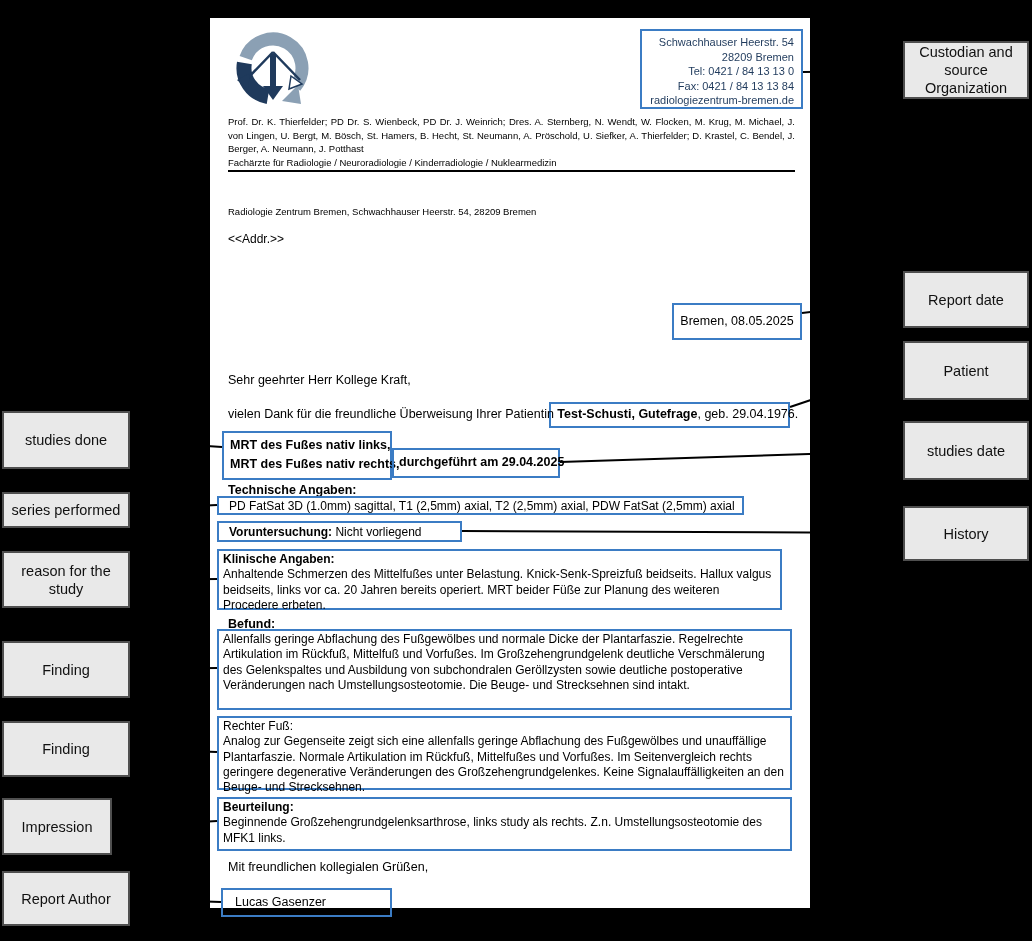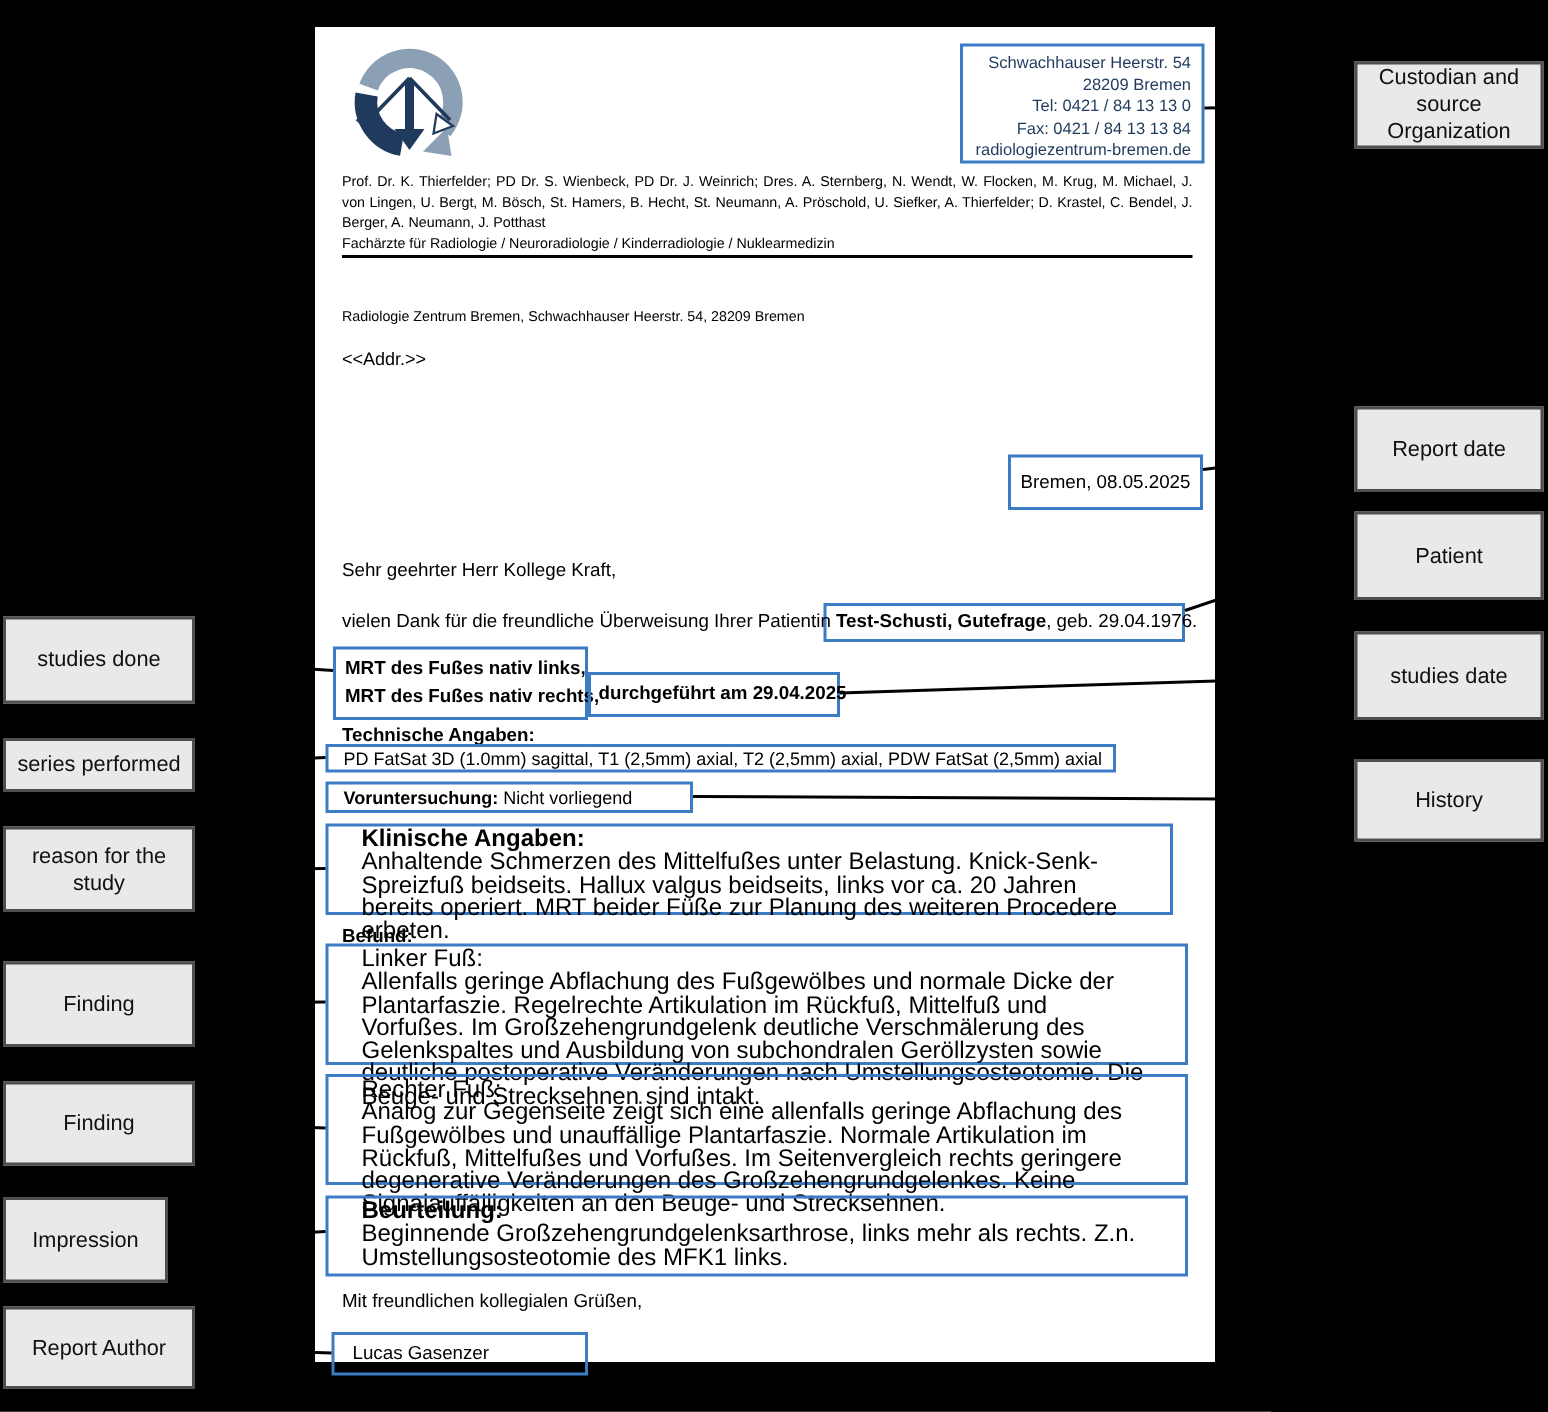--- a/index.html
+++ b/index.html
@@ -15,21 +15,21 @@
        text-align:center;line-height:18px;padding:2px 6px;}
   
   .logo-title{font-size:23px;font-weight:bold;color:#1f3a5c;line-height:24px;letter-spacing:1px;}
   .logo-sub{font-size:19px;color:#8ba0b4;line-height:20px;letter-spacing:1px;}
   .addr{font-size:11px;color:#1f3a5c;text-align:right;line-height:14.6px;padding:4px 7px;}
   .docs{font-size:9.5px;line-height:13.5px;text-align:justify;}
   .docs-spec{font-size:9.5px;line-height:13.5px;}
   .rule{border-top:2px solid #000;}
   .small{font-size:9.5px;}
   .body-txt{font-size:12.5px;line-height:17px;}
-  .box-txt{font-size:16px;line-height:15.3px;padding:1px 22px;}
+  .box-txt{font-size:12px;line-height:15.3px;padding:1px 4px;}
   b,.b{font-weight:bold;}
   svg.overlay{position:absolute;left:0;top:0;pointer-events:none;}
 </style>
 </head>
 <body>
 
 <div class="page">
 
   <svg class="abs" style="left:22px;top:10px;" width="82" height="80" viewBox="0 0 80 80">
     <path d="M 12.7 30.1 A 29 29 0 1 1 62.2 58.6" fill="none" stroke="#8ba0b4" stroke-width="13"></path>
@@ -86,32 +86,31 @@
   </div>
 
   <div class="hl box-txt" style="left:7px;top:531px;width:565px;height:61px;">
     <b>Klinische Angaben:</b>
     <div>Anhaltende Schmerzen des Mittelfußes unter Belastung. Knick-Senk-Spreizfuß beidseits. Hallux valgus beidseits, links vor ca. 20 Jahren bereits operiert. MRT beider Füße zur Planung des weiteren Procedere erbeten.</div>
   </div>
 
   <div class="abs" style="left:18px;top:599px;font-size:12.5px;font-weight:bold;">Befund:</div>
 
   <div class="hl box-txt" style="left:7px;top:611px;width:575px;height:81px;">
-    <div>Linker Fuß:</div>
     <div>Allenfalls geringe Abflachung des Fußgewölbes und normale Dicke der Plantarfaszie. Regelrechte Artikulation im Rückfuß, Mittelfuß und Vorfußes. Im Großzehengrundgelenk deutliche Verschmälerung des Gelenkspaltes und Ausbildung von subchondralen Geröllzysten sowie deutliche postoperative Veränderungen nach Umstellungsosteotomie. Die Beuge- und Strecksehnen sind intakt.</div>
   </div>
 
   <div class="hl box-txt" style="left:7px;top:698px;width:575px;height:74px;">
     <div>Rechter Fuß:</div>
     <div>Analog zur Gegenseite zeigt sich eine allenfalls geringe Abflachung des Fußgewölbes und unauffällige Plantarfaszie. Normale Artikulation im Rückfuß, Mittelfußes und Vorfußes. Im Seitenvergleich rechts geringere degenerative Veränderungen des Großzehengrundgelenkes. Keine Signalauffälligkeiten an den Beuge- und Strecksehnen.</div>
   </div>
 
   <div class="hl box-txt" style="left:7px;top:779px;width:575px;height:54px;">
     <b>Beurteilung:</b>
-    <div>Beginnende Großzehengrundgelenksarthrose, links mehr als rechts. Z.n. Umstellungsosteotomie des MFK1 links.</div>
+    <div>Beginnende Großzehengrundgelenksarthrose, links study als rechts. Z.n. Umstellungsosteotomie des MFK1 links.</div>
   </div>
 
   <div class="abs body-txt" style="left:18px;top:841px;">Mit freundlichen kollegialen Grüßen,</div>
 
   <div class="hl" style="left:11px;top:870px;width:171px;height:29px;">
     <div style="font-size:12.5px;padding:5px 0 0 12px;">Lucas Gasenzer</div>
   </div>
 </div>
 
 <svg class="overlay" width="1032" height="941">

